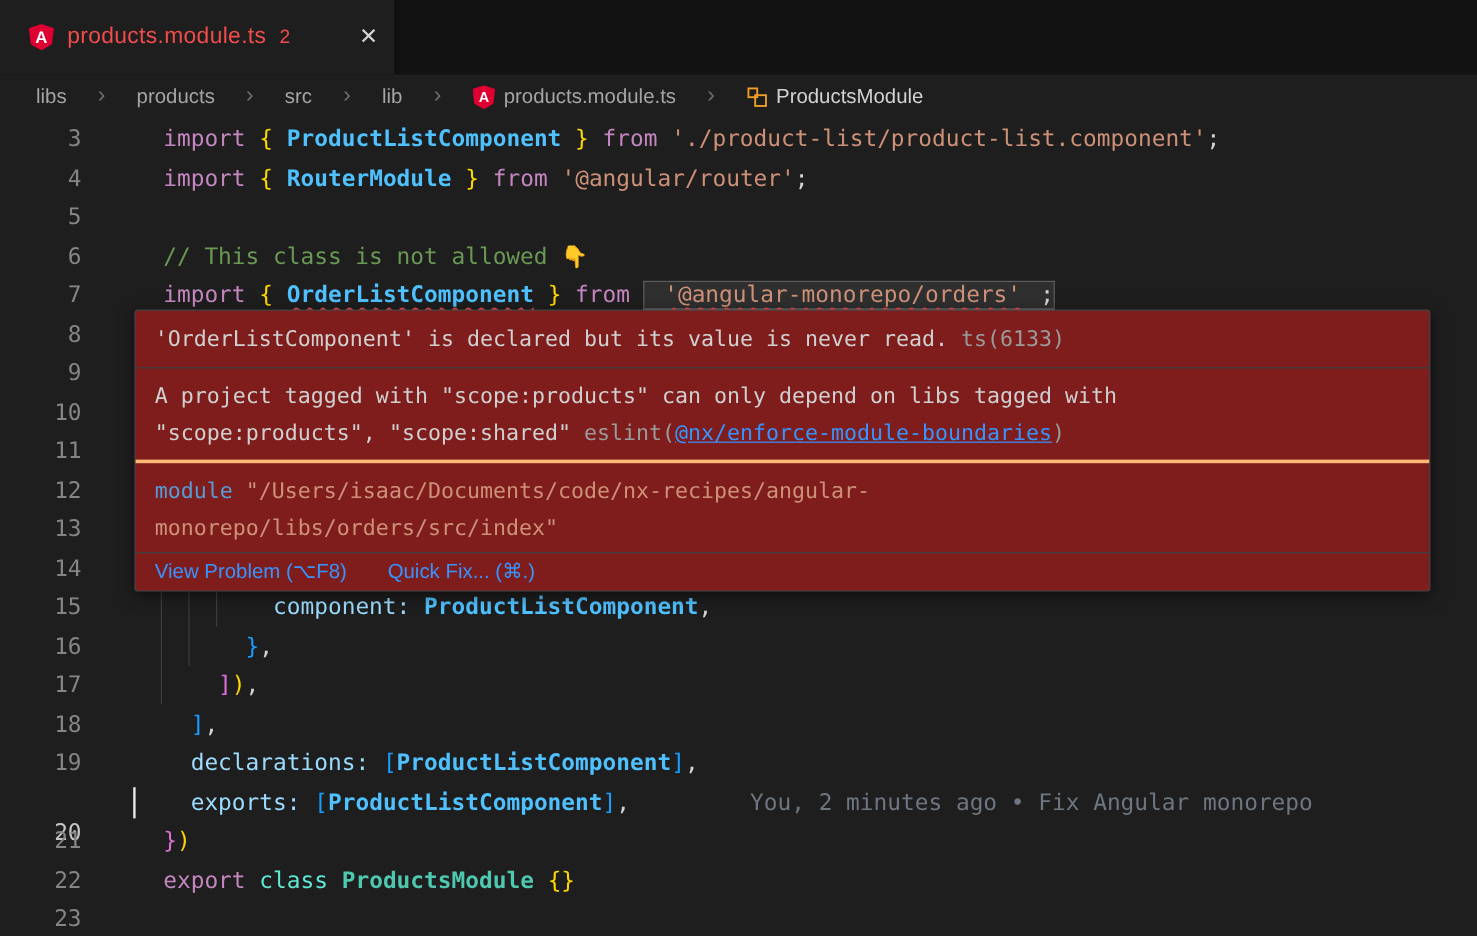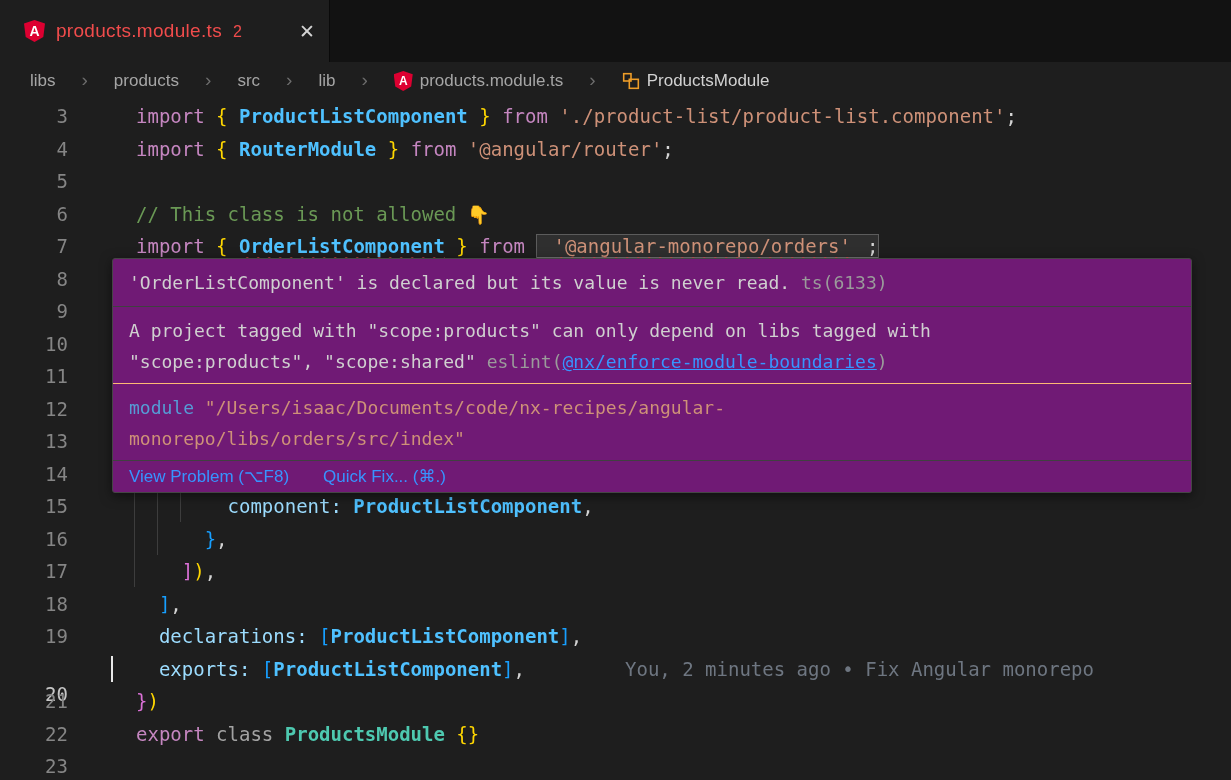--- a/index.html
+++ b/index.html
@@ -33,21 +33,21 @@
   .crumb{display:inline-flex;align-items:center;gap:7px;cursor:pointer;white-space:nowrap;}
   .crumb:last-of-type{color:#d2d2d2;}
   .crumb-sep{color:#6d6d6d;font-size:19px;position:relative;top:-1px;}
   
   .editor{position:relative;height:683px;background:#1e1e1e;}
   .line{display:flex;height:32.5px;font:19px/32.5px "DejaVu Sans Mono",monospace;}
   .gutter{width:68px;text-align:right;color:#858585;flex:none;user-select:none;}
   .gutter.active{color:#c6c6c6;margin-top:25px;}
   .code{margin:0 0 0 68px;white-space:pre;flex:1;font:inherit;cursor:text;}
   .code .kw{color:#C586C0}
-  .code .ct{color:#a3a3a3}
+  .code .ct{color:#5eead4}
   .code .cb{color:#4FC1FF;font-weight:600}
   .code .cg{color:#4EC9B0;font-weight:600}
   .code .s{color:#CE9178}
   .code .cm{color:#6A9955}
   .code .p{color:#9CDCFE}
   .code .x{color:#D4D4D4}
   .code .b1{color:#FFD700}
   .code .b2{color:#DA70D6}
   .code .b3{color:#179FFF}
   .code .bl{color:#6e7681;margin-left:100px}
@@ -58,28 +58,28 @@
     text-underline-offset:4px;text-decoration-skip-ink:none;
   }
   .code .hl{background:rgba(110,110,110,.22);border-top:1px solid #5c5c5c;border-bottom:6px solid #737373;padding-left:16px;}
   .code .hlL{border-left:1px solid #5c5c5c;}
   .code .hlR{border-right:1px solid #5c5c5c;}
   .guide{position:absolute;width:1px;background:#3d3d3d;}
   .cursor{position:absolute;left:111px;top:556px;width:2px;height:26px;background:#e8e8e8;z-index:3;}
   
   .hover{
     position:absolute;left:112px;top:158px;width:1080px;box-sizing:border-box;
-    background:#701a75;border:1px solid #454545;border-radius:3px;
+    background:#7f1d1d;border:1px solid #454545;border-radius:3px;
     box-shadow:0 3px 12px rgba(0,0,0,.5);z-index:5;
     font:18px/31px "DejaVu Sans Mono",monospace;color:#d0d0d0;
   }
   .hrow{box-sizing:border-box;padding:8px 16px;white-space:pre-wrap;overflow:hidden;}
   #hover-rows > .hrow:nth-child(1){height:47px;}
   #hover-rows > .hrow:nth-child(2){height:77px;border-top:1px solid #404040;}
-  #hover-rows > .hrow:nth-child(3){height:77px;border-top:1px solid #fdba74;}
+  #hover-rows > .hrow:nth-child(3){height:77px;border-top:3px solid #fdba74;}
   .hrow .pl{color:#d0d0d0}
   .hrow .gy{color:#9b9b9b}
   .hrow .lk{color:#3794FF;text-decoration:underline;cursor:pointer;}
   .hrow .kb{color:#569CD6}
   .hrow .s{color:#CE9178}
   .hfoot{
     display:flex;gap:34px;align-items:center;height:31px;padding:0 16px;
     border-top:1px solid #404040;font:17px "Liberation Sans",sans-serif;text-align:center;
   }
   .haction{color:#3794FF;cursor:pointer;white-space:nowrap;}

